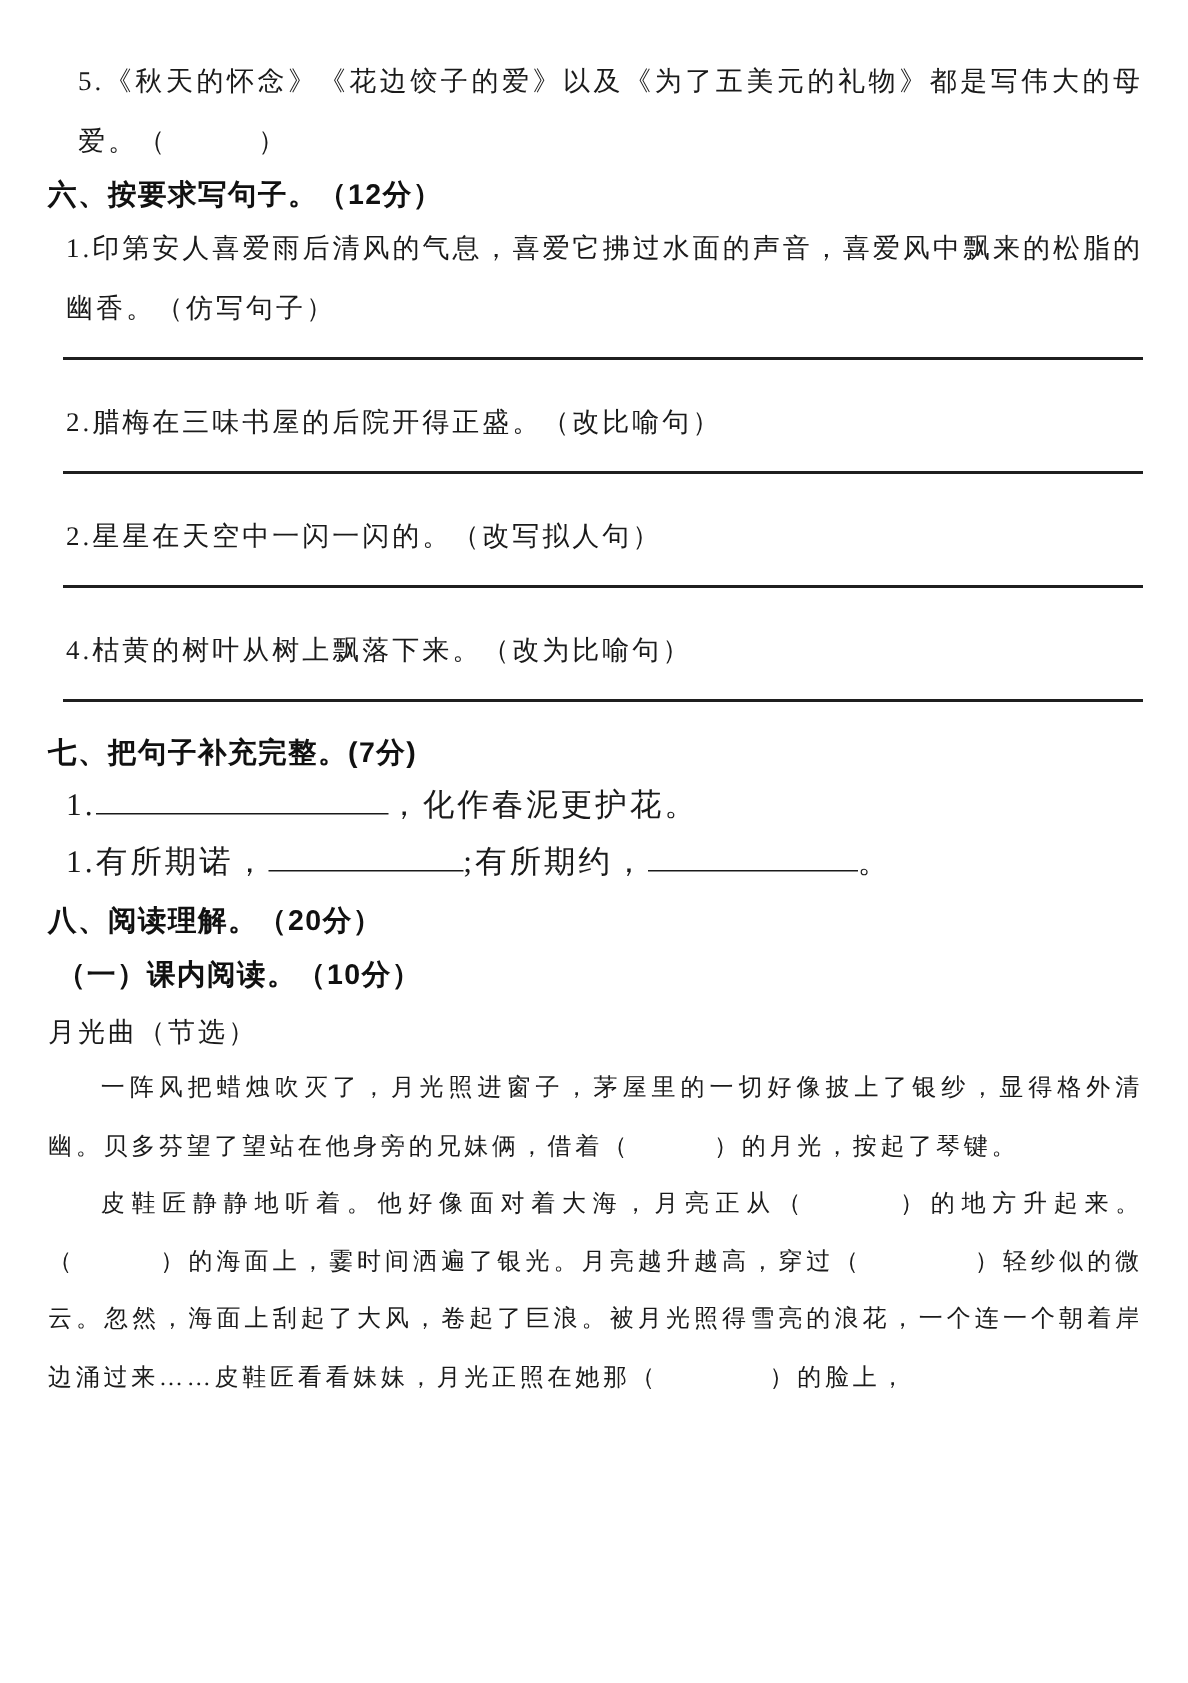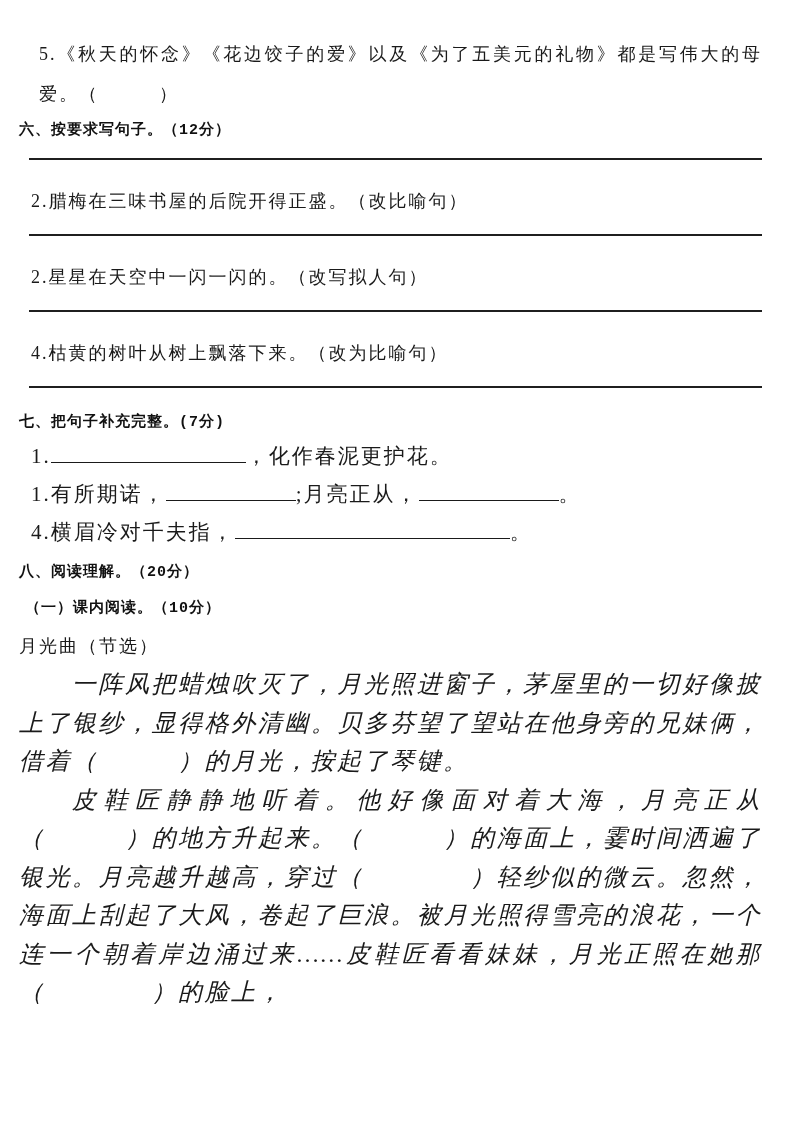--- a/index.html
+++ b/index.html
@@ -8,42 +8,42 @@
     width: 792px;
     height: 1122px;
     background: #ffffff;
     color: #1a1a1a;
     font-family: "Liberation Serif", "DejaVu Serif", serif;
     overflow: hidden;
   }
   .page {
     width: 792px;
     height: 872px;
-    padding: 34px 30px 0 19px;
+    padding: 34px 30px 0 32px;
   }
   
   .q-block {
     margin-left: 20px;
     font-size: 18px;
     line-height: 40px;
     letter-spacing: 2px;
     text-align: justify;
   }
   .q-item {
     margin-left: 12px;
     font-size: 18px;
     line-height: 40px;
     letter-spacing: 2px;
     text-align: justify;
   }
   
   .sec-header {
-    font-family: Liberation Mono, monospace;
+    font-family: Liberation Sans, sans-serif;
     font-weight: bold;
-    font-size: 15px;
+    font-size: 19px;
     line-height: 28px;
     letter-spacing: 1px;
     color: #111;
     margin-top: 3px;
   }
   .sub-header { margin-left: 6px; margin-top: 8px; }
   
   .answer-line {
     height: 0;
     border-bottom: 2px solid #1f1f1f;
@@ -63,66 +63,63 @@
     height: 15px;
     vertical-align: baseline;
   }
   .passage-title {
     font-size: 18px;
     line-height: 30px;
     letter-spacing: 2px;
     margin-top: 8px;
   }
   .para {
-    font-size: 24px;
+    font-size: 16px;
     line-height: 38.5px;
     letter-spacing: 2.5px;
     text-align: justify;
     text-indent: 2.2em;
     margin: 0;
-    font-style: italic;
   }
   .para-first { margin-top: 4px; }
 </style>
 </head>
 <body>
 
 <div class="page">
 
   <div class="q-block">
     <span>5.《秋天的怀念》《花边饺子的爱》以及《为了五美元的礼物》都是写伟大的母爱。（　　　）</span>
   </div>
 
   <div class="sec-header">六、按要求写句子。（12分）</div>
 
+  <div class="q-item">1.印第安人喜爱雨后清风的气息，喜爱它拂过水面的声音，喜爱风中飘来的松脂的幽香。（仿写句子）</div>
   <div class="answer-line"></div>
 
   <div class="q-item">2.腊梅在三味书屋的后院开得正盛。（改比喻句）</div>
   <div class="answer-line"></div>
 
   <div class="q-item">2.星星在天空中一闪一闪的。（改写拟人句）</div>
   <div class="answer-line"></div>
 
   <div class="q-item">4.枯黄的树叶从树上飘落下来。（改为比喻句）</div>
   <div class="answer-line"></div>
 
   <div class="sec-header">七、把句子补充完整。(7分)</div>
 
   <div class="fill-item">
     <span>1.</span><span class="blank" style="width:195px"></span><span>，化作春泥更护花。</span>
   </div>
 
   <div class="fill-item">
-    <span>1.有所期诺，</span><span class="blank" style="width:130px"></span><span>;月亮正从，</span><span class="blank" style="width:140px"></span><span>。</span>
+    <span>1.有所期诺，</span><span class="blank" style="width:130px"></span><span>;有所期约，</span><span class="blank" style="width:140px"></span><span>。</span>
   </div>
 
 
-  <div class="fill-item">
-    <span>4.横眉冷对千夫指，</span><span class="blank" style="width:275px"></span><span>。</span>
-  </div>
 
 
   <div class="sec-header" style="margin-top:8px">八、阅读理解。（20分）</div>
   <div class="sec-header sub-header">（一）课内阅读。（10分）</div>
 
   <div class="passage-title">月光曲（节选）</div>
 
   <p class="para para-first">一阵风把蜡烛吹灭了，月光照进窗子，茅屋里的一切好像披上了银纱，显得格外清幽。贝多芬望了望站在他身旁的兄妹俩，借着（　　　）的月光，按起了琴键。</p>
   <p class="para">皮鞋匠静静地听着。他好像面对着大海，月亮正从（　　　）的地方升起来。（　　　）的海面上，霎时间洒遍了银光。月亮越升越高，穿过（　　　　）轻纱似的微云。忽然，海面上刮起了大风，卷起了巨浪。被月光照得雪亮的浪花，一个连一个朝着岸边涌过来……皮鞋匠看看妹妹，月光正照在她那（　　　　）的脸上，</p>
 

